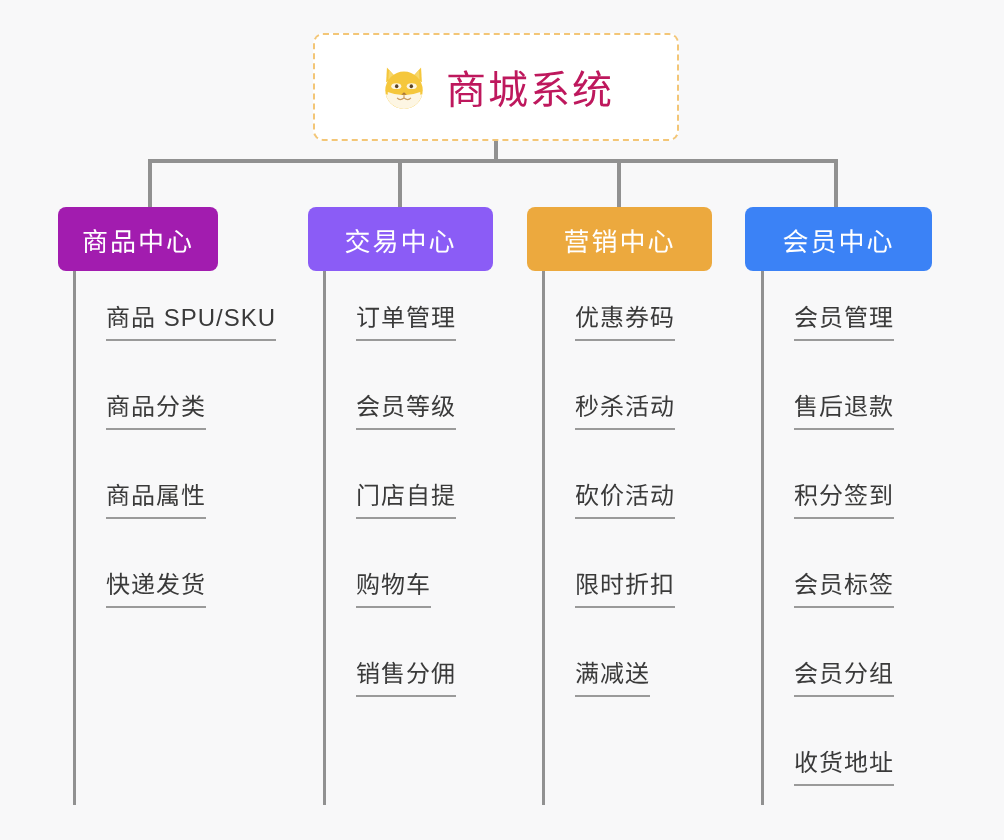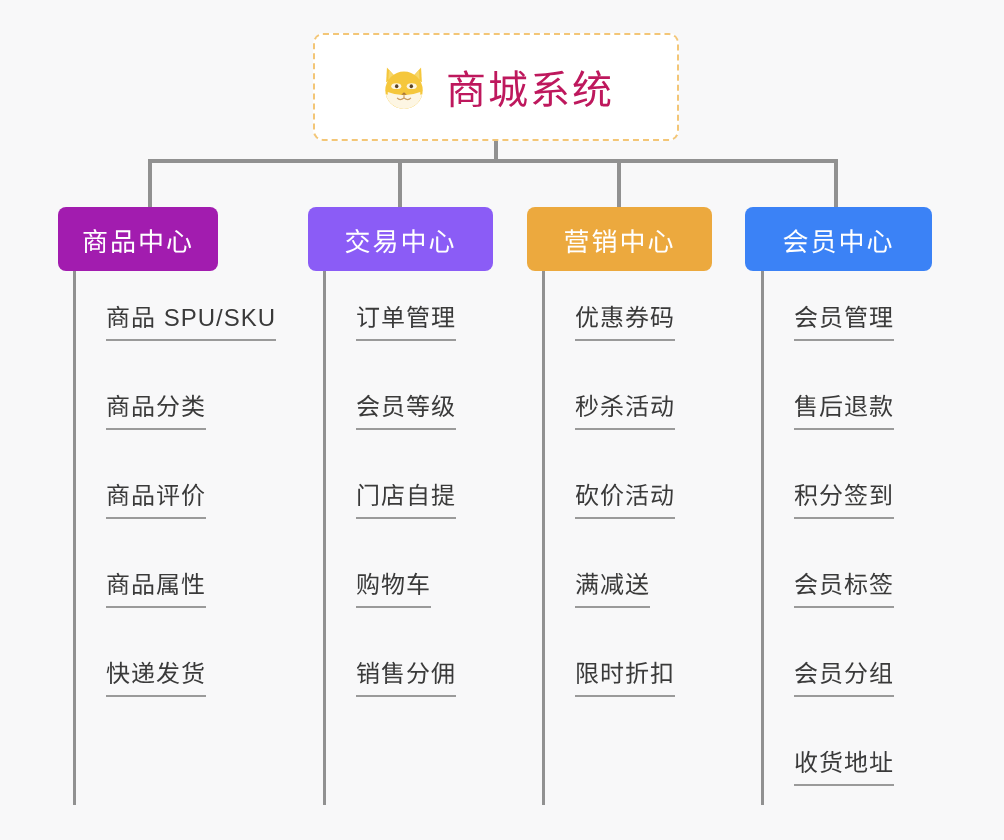--- a/index.html
+++ b/index.html
@@ -161,23 +161,20 @@
     </div>
     <div class="leaf-list">
       <div class="leaf-spine" style="left:15px;height:534px"></div>
       <div class="leaf-item" style="padding-left:48px">
           <span class="leaf-label">商品 SPU/SKU</span>
         </div>
       <div class="leaf-item" style="padding-left:48px">
           <span class="leaf-label">商品分类</span>
         </div>
       <div class="leaf-item" style="padding-left:48px">
-          <span class="leaf-label">商品评价</span>
-        </div>
-      <div class="leaf-item" style="padding-left:48px">
           <span class="leaf-label">商品属性</span>
         </div>
       <div class="leaf-item" style="padding-left:48px">
           <span class="leaf-label">快递发货</span>
         </div>
     </div>
   </div>
 
   <div class="column" style="left:308px;width:230px">
     <div class="cat-box" style="width: 185px; background: #8b5cf6;">
@@ -212,24 +209,24 @@
       <div class="leaf-item" style="padding-left:48px">
           <span class="leaf-label">优惠券码</span>
         </div>
       <div class="leaf-item" style="padding-left:48px">
           <span class="leaf-label">秒杀活动</span>
         </div>
       <div class="leaf-item" style="padding-left:48px">
           <span class="leaf-label">砍价活动</span>
         </div>
       <div class="leaf-item" style="padding-left:48px">
+          <span class="leaf-label">限时折扣</span>
+        </div>
+      <div class="leaf-item" style="padding-left:48px">
           <span class="leaf-label">满减送</span>
-        </div>
-      <div class="leaf-item" style="padding-left:48px">
-          <span class="leaf-label">限时折扣</span>
         </div>
     </div>
   </div>
 
   <div class="column" style="left:745px;width:220px">
     <div class="cat-box" style="width: 187px; background: #3b82f6;">
       <span>会员中心</span>
     </div>
     <div class="leaf-list">
       <div class="leaf-spine" style="left:16px;height:534px"></div>

